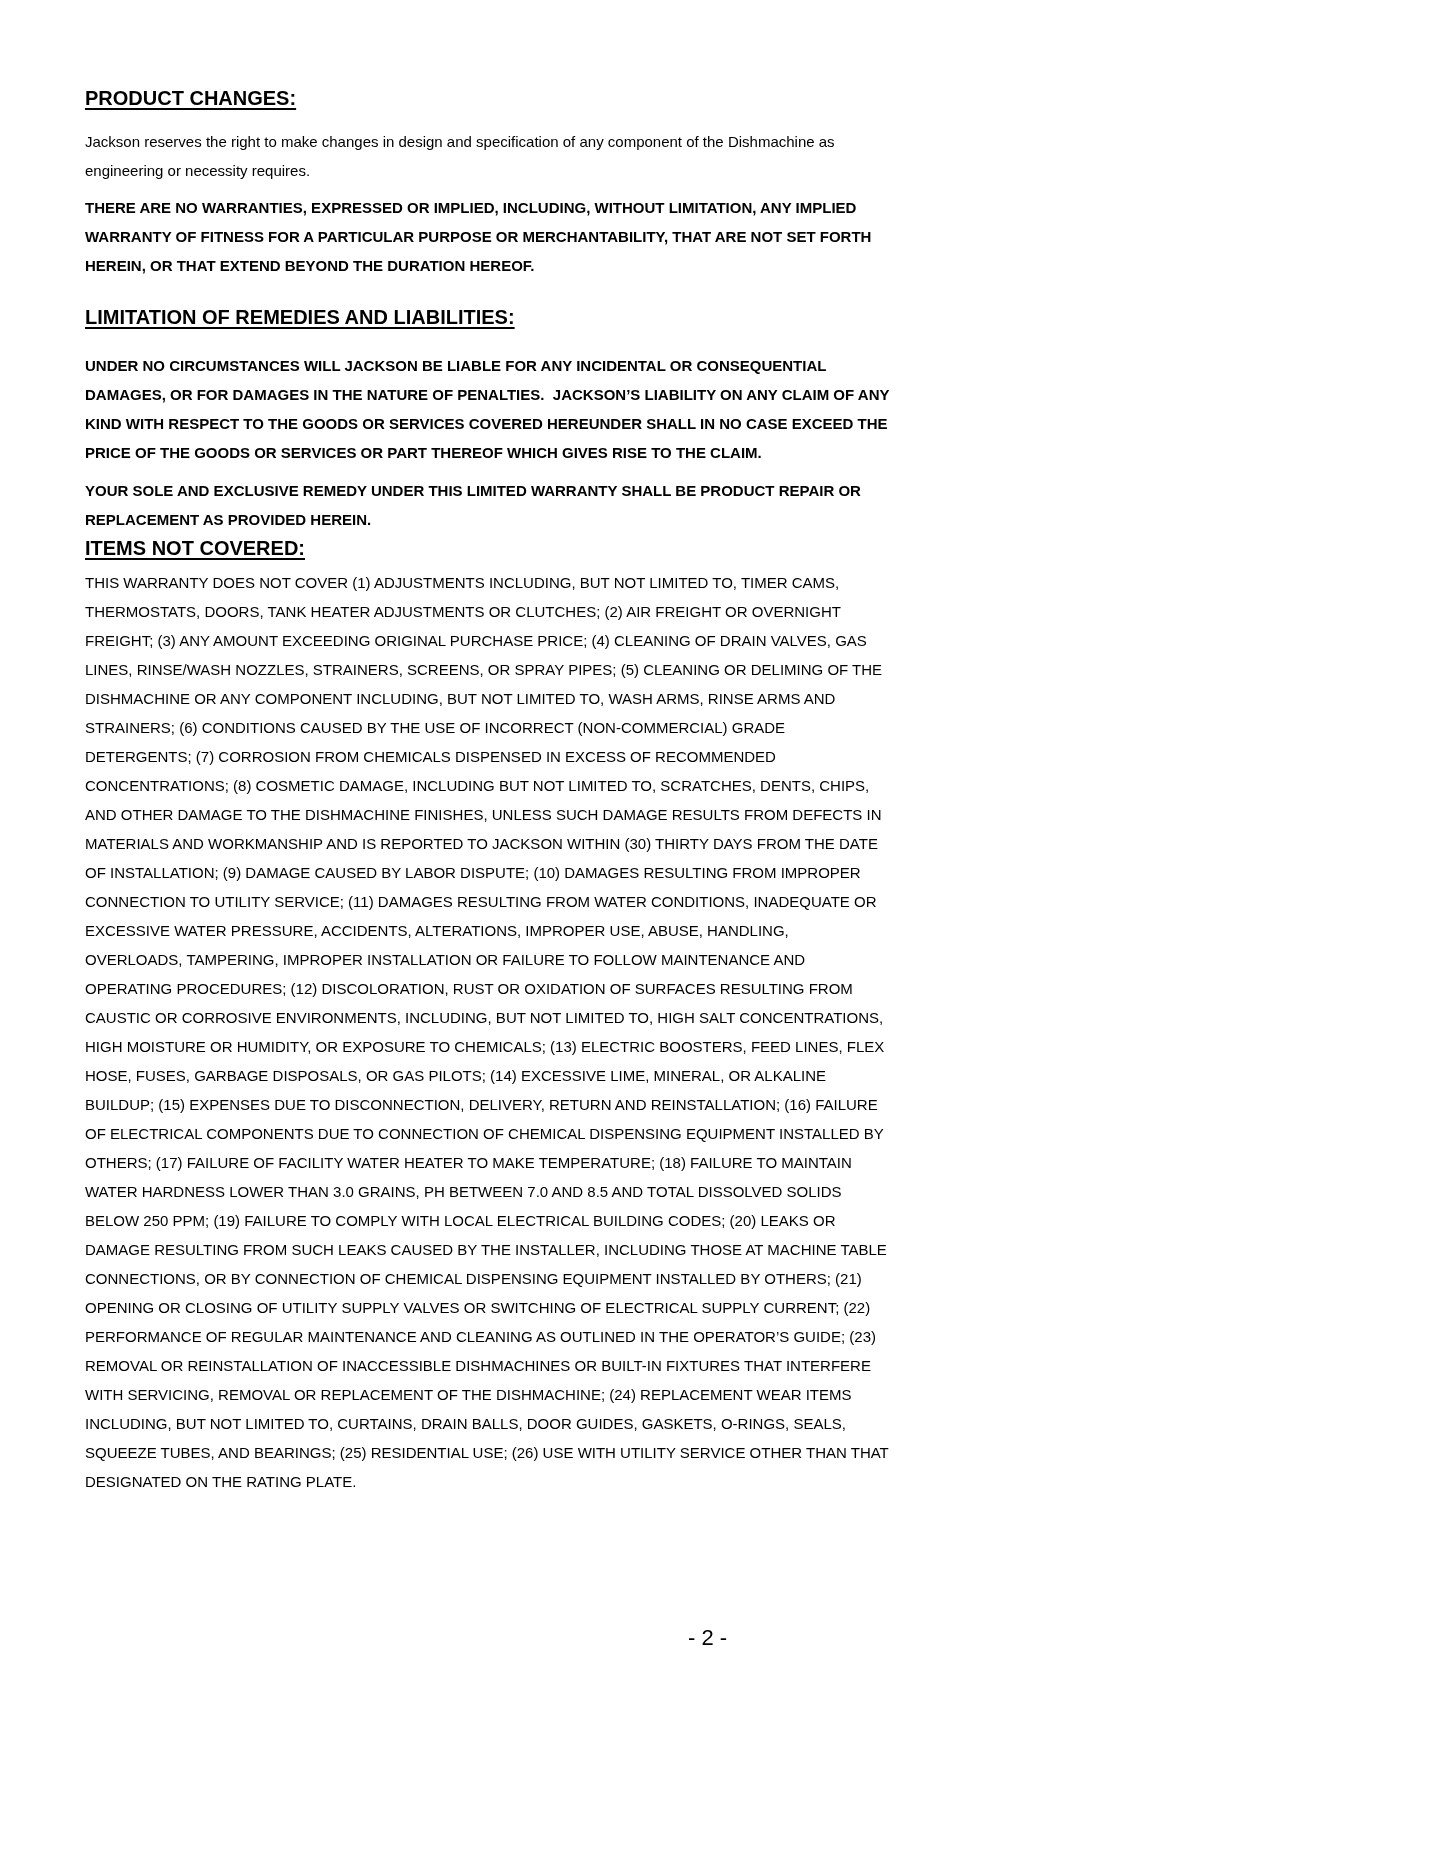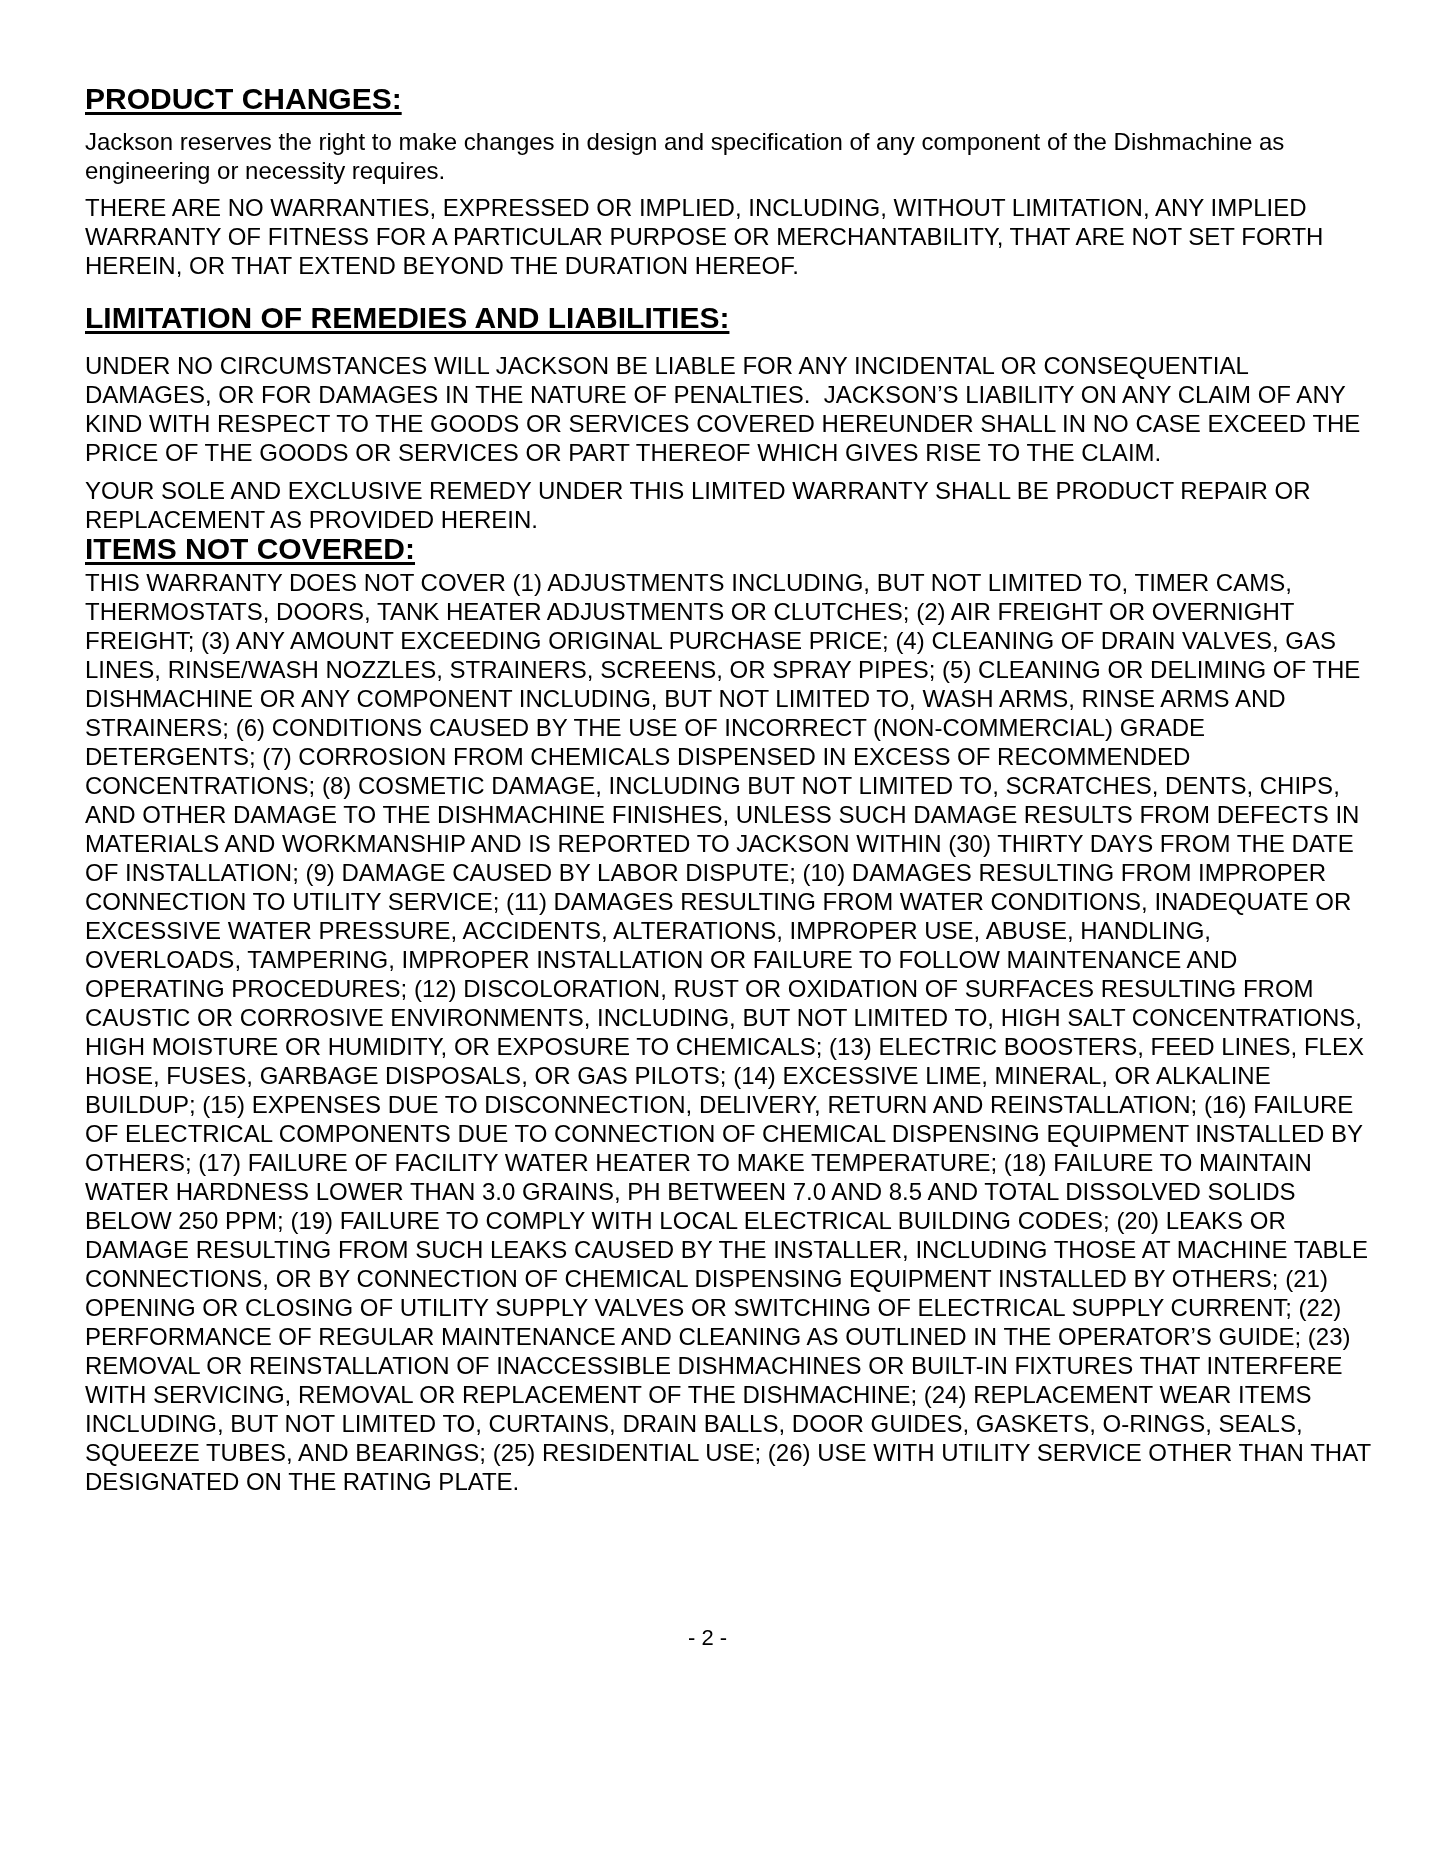--- a/index.html
+++ b/index.html
@@ -12,35 +12,35 @@
     width: 1445px;
     height: 1870px;
     background: #ffffff;
     color: #000000;
     font-family: "Liberation Sans", "DejaVu Sans", sans-serif;
     box-sizing: border-box;
     padding: 84px 85px 0 85px;
     overflow: hidden;
   }
   .heading {
-    font-size: 30px;
+    font-size: 20px;
     line-height: 29px;
     font-weight: bold;
     text-decoration: underline;
     text-underline-offset: 3px;
     margin: 0;
     white-space: pre;
   }
   .para {
-    font-size: 24px;
+    font-size: 15px;
     line-height: 29px;
     margin: 0;
     white-space: pre;
   }
-  .bold { font-weight: normal; }
+  .bold { font-weight: bold; }
 
   .mt-p1 { margin-top: 14px; }
   .mt-h2 { margin-top: 20px; }
   .mt-p2 { margin-top: 8px; }
   .mt-h3 { margin-top: 23px; }
   .mt-p3 { margin-top: 9px; }
   .mt-p4 { margin-top: 19px; }
   .mt-h4 { }
   .mt-p5 { margin-top: 5px; }
 

